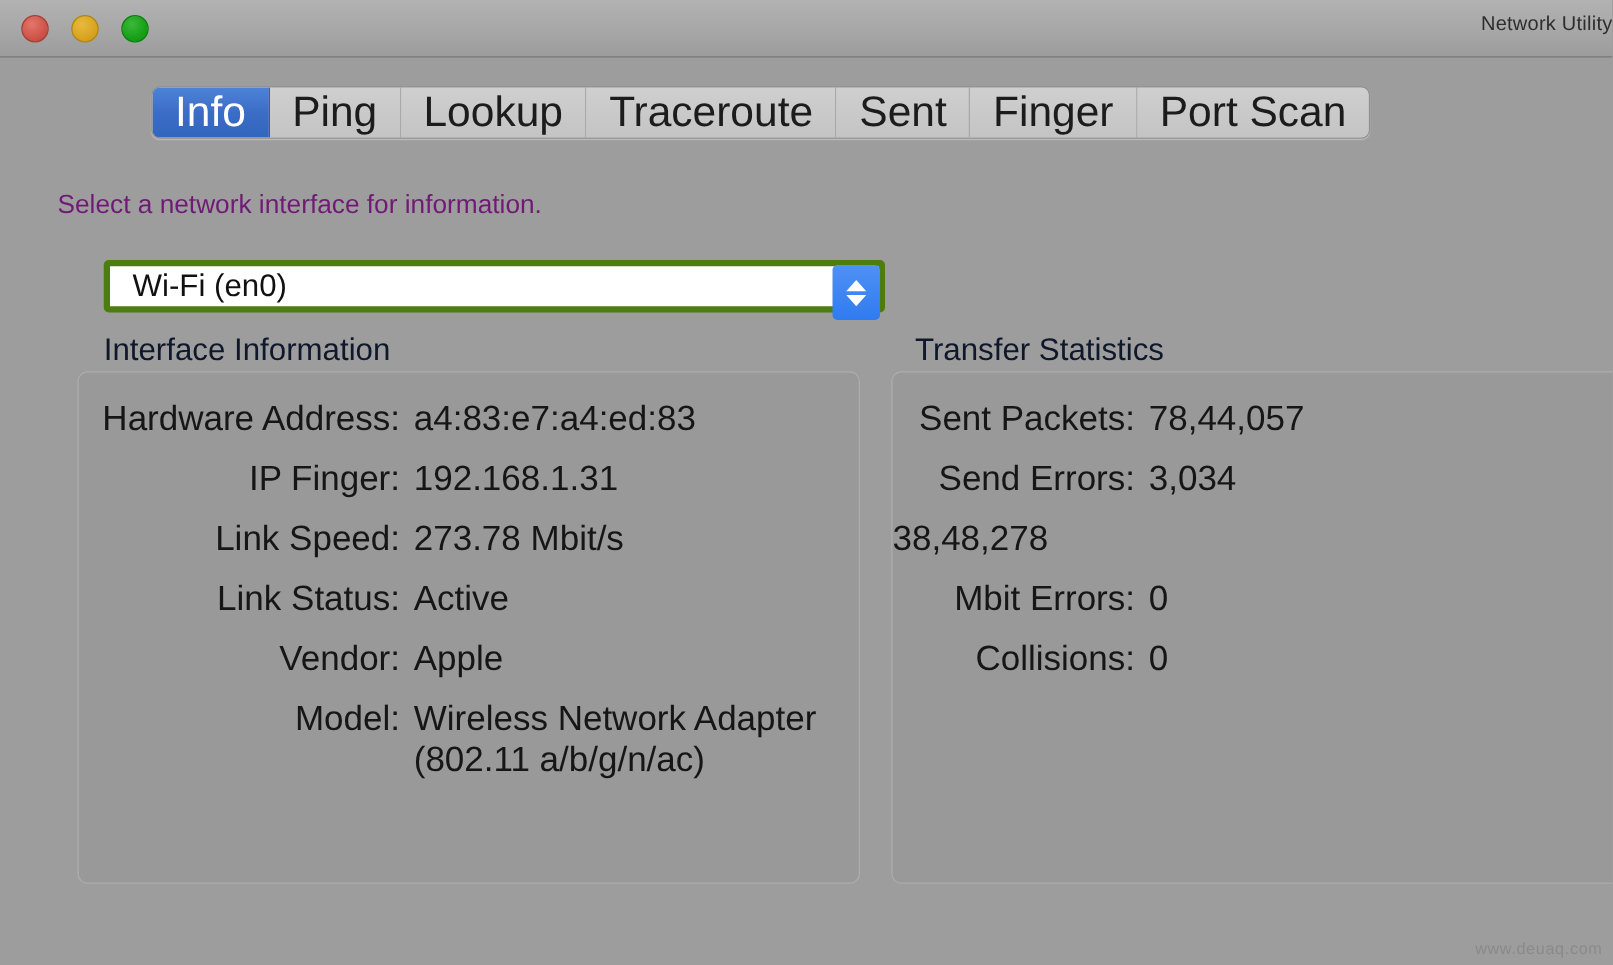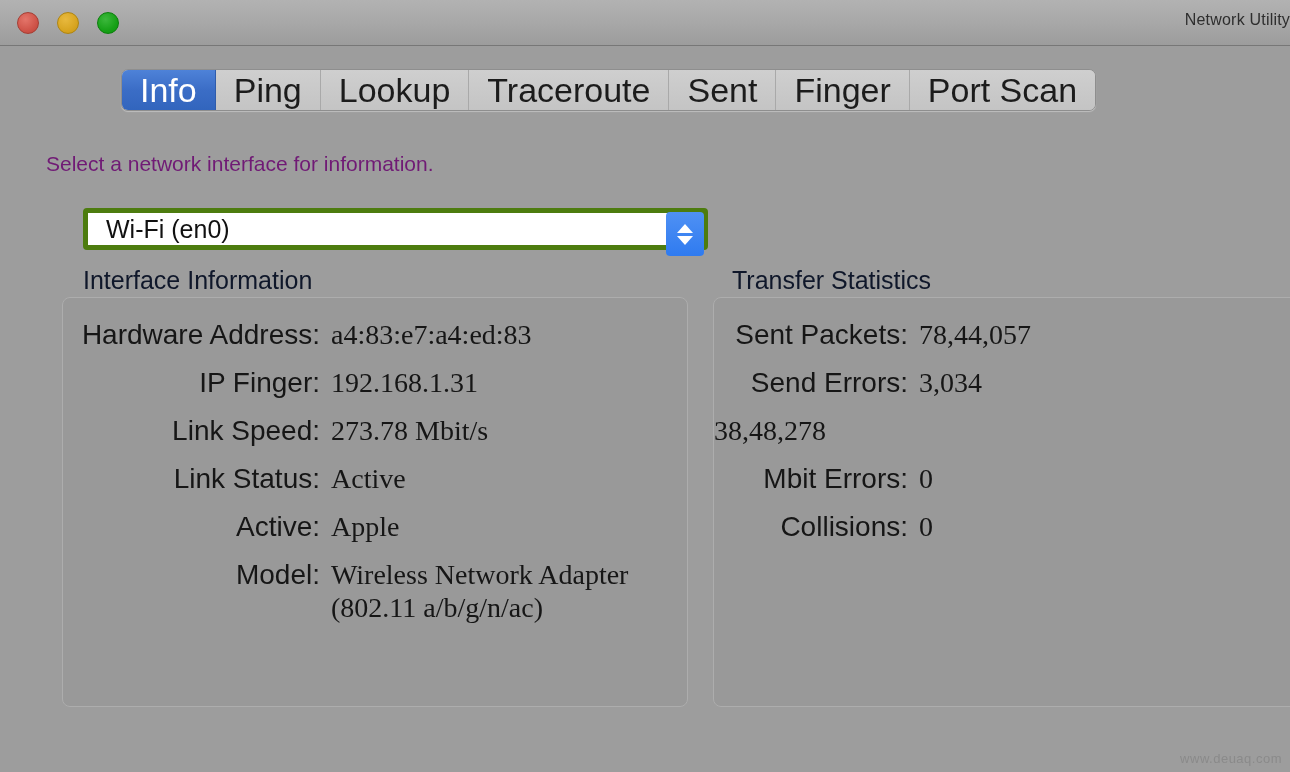--- a/index.html
+++ b/index.html
@@ -166,21 +166,20 @@
   }
 
   .row .lbl {
     text-align: right;
     padding-right: 11px;
     white-space: nowrap;
   }
   .row .val {
     text-align: left;
     white-space: pre-line;
-    font-family: Liberation Serif, serif;
   }
 
   
   #panel-interface .row .lbl { width: 268px; }
   #panel-transfer  .row .lbl { width: 205px; }
 
   #watermark {
     position: absolute;
     right: 8px;
     bottom: 6px;
@@ -234,21 +233,21 @@
         </div>
         <div class="row">
           <div class="lbl">Link Speed:</div>
           <div class="val">273.78 Mbit/s</div>
         </div>
         <div class="row">
           <div class="lbl">Link Status:</div>
           <div class="val">Active</div>
         </div>
         <div class="row">
-          <div class="lbl">Active:</div>
+          <div class="lbl">Vendor:</div>
           <div class="val">Apple</div>
         </div>
         <div class="row">
           <div class="lbl">Model:</div>
           <div class="val">Wireless Network Adapter
 (802.11 a/b/g/n/ac)</div>
         </div>
       </div>
   </div>
 

